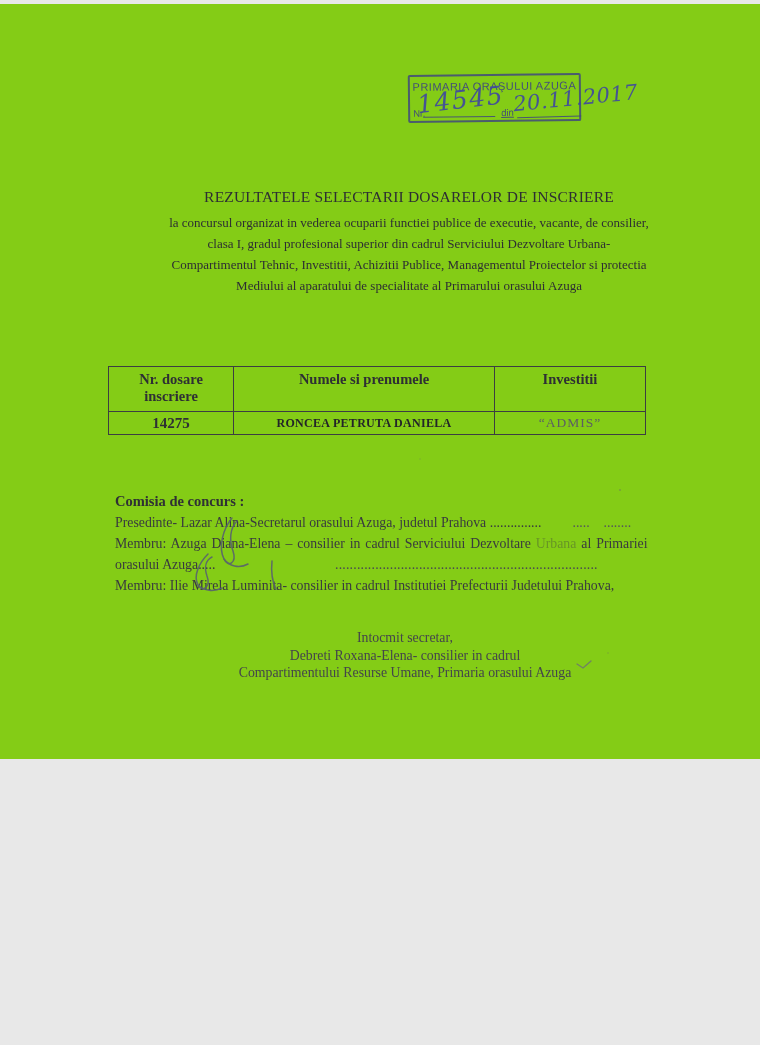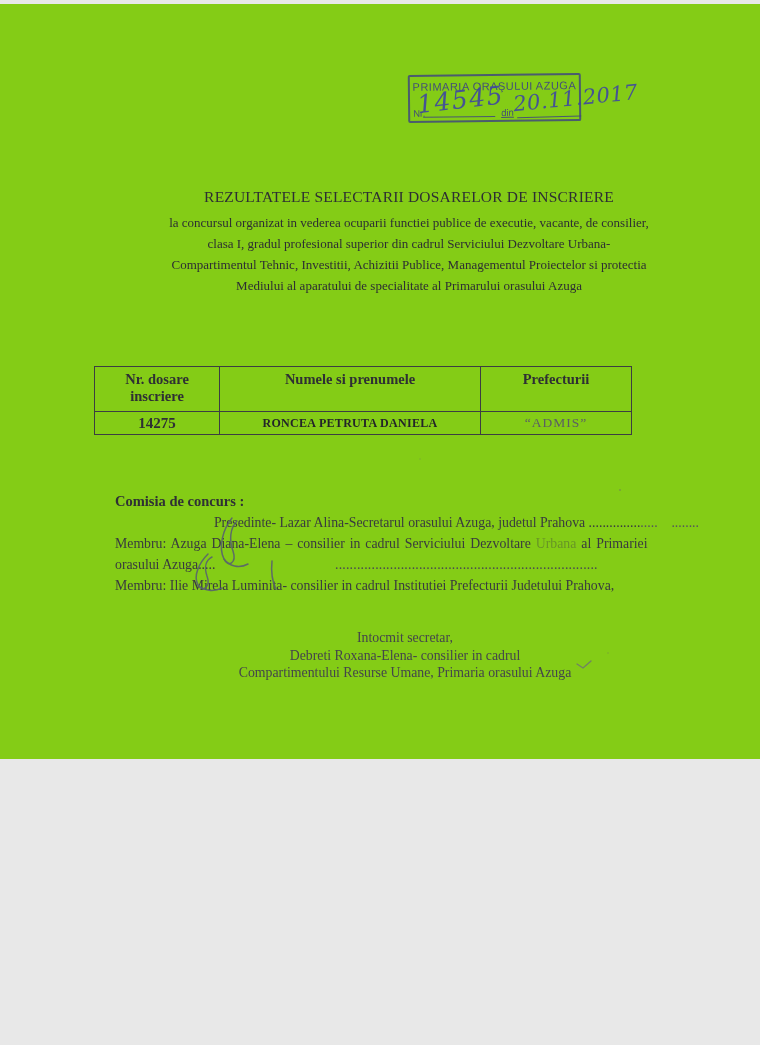--- a/index.html
+++ b/index.html
@@ -39,21 +39,21 @@
   
   .title-block {
     position:absolute; left:59px; top:184px; width:700px;
     text-align:center; font-weight:normal; color:#2d2e33;
   }
   .title-main { font-size:15.5px; letter-spacing:.2px; margin-bottom:6px; white-space:nowrap; }
   .title-line { font-size:13px; line-height:21px; white-space:nowrap; }
 
   
   .results-table {
-    position:absolute; left:94px; top:362px;
+    position:absolute; left:108px; top:362px;
     border-collapse:collapse; table-layout:fixed;
   }
   .results-table th, .results-table td {
     border:1.6px solid #3c3d42; padding:0; text-align:center; overflow:visible;
   }
   .col1 { width:124px; } .col2 { width:260px; } .col3 { width:150px; }
   .results-table th {
     height:40px; font-size:14.5px; color:#2e2f34;
     vertical-align:top; padding-top:4px; white-space:pre-line; line-height:17px;
   }
@@ -61,21 +61,21 @@
   .cell-nr   { font-weight:bold; font-size:15px; color:#2e2f34; }
   .cell-name { font-weight:bold; font-size:12px; letter-spacing:.3px; color:#232429; white-space:nowrap; }
   .cell-res  { font-size:13.5px; letter-spacing:1px; color:#5c5e64; vertical-align:top; padding-top:3px; }
 
   
   .commission {
     position:absolute; left:115px; top:487px; width:584px;
     font-size:13.8px; line-height:21px; color:#393a3f;
   }
   .commission-heading { font-weight:bold; font-size:14.5px; color:#2f3035; }
-  .comm-line1 { display:flex; justify-content:flex-end; }
+  .comm-line1 { display:flex; justify-content:flex-start;gap:31px; }
   .comm-dots-right { white-space:pre; color:#55565b; }
   .comm-line2 { white-space:nowrap; word-spacing:1.5px; }
   .faded-word { opacity:.38; }
   .comm-line3 { position:relative; }
   .comm-line3-dots { position:absolute; left:220px; top:0; letter-spacing:.2px; color:#4a4b50; }
 
   
   .prepared {
     position:absolute; left:105px; top:625px; width:600px;
     text-align:center; font-size:13.8px; line-height:17.5px; color:#44454b;
@@ -112,21 +112,21 @@
     <div class="title-line">Compartimentul Tehnic, Investitii, Achizitii Publice, Managementul Proiectelor si protectia</div>
     <div class="title-line">Mediului al aparatului de specialitate al Primarului orasului Azuga</div>
   </div>
 
   <table class="results-table">
     <tbody>
         <tr>
       <th class="col1">Nr. dosare
 inscriere</th>
       <th class="col2">Numele si prenumele</th>
-      <th class="col3">Prefecturii</th>
+      <th class="col3">Investitii</th>
     </tr>
     <tr>
       <td class="cell-nr">14275</td>
       <td class="cell-name">RONCEA PETRUTA DANIELA</td>
       <td class="cell-res">“ADMIS”</td>
     </tr>
   </tbody>
     </table>
 
   <div class="commission">

